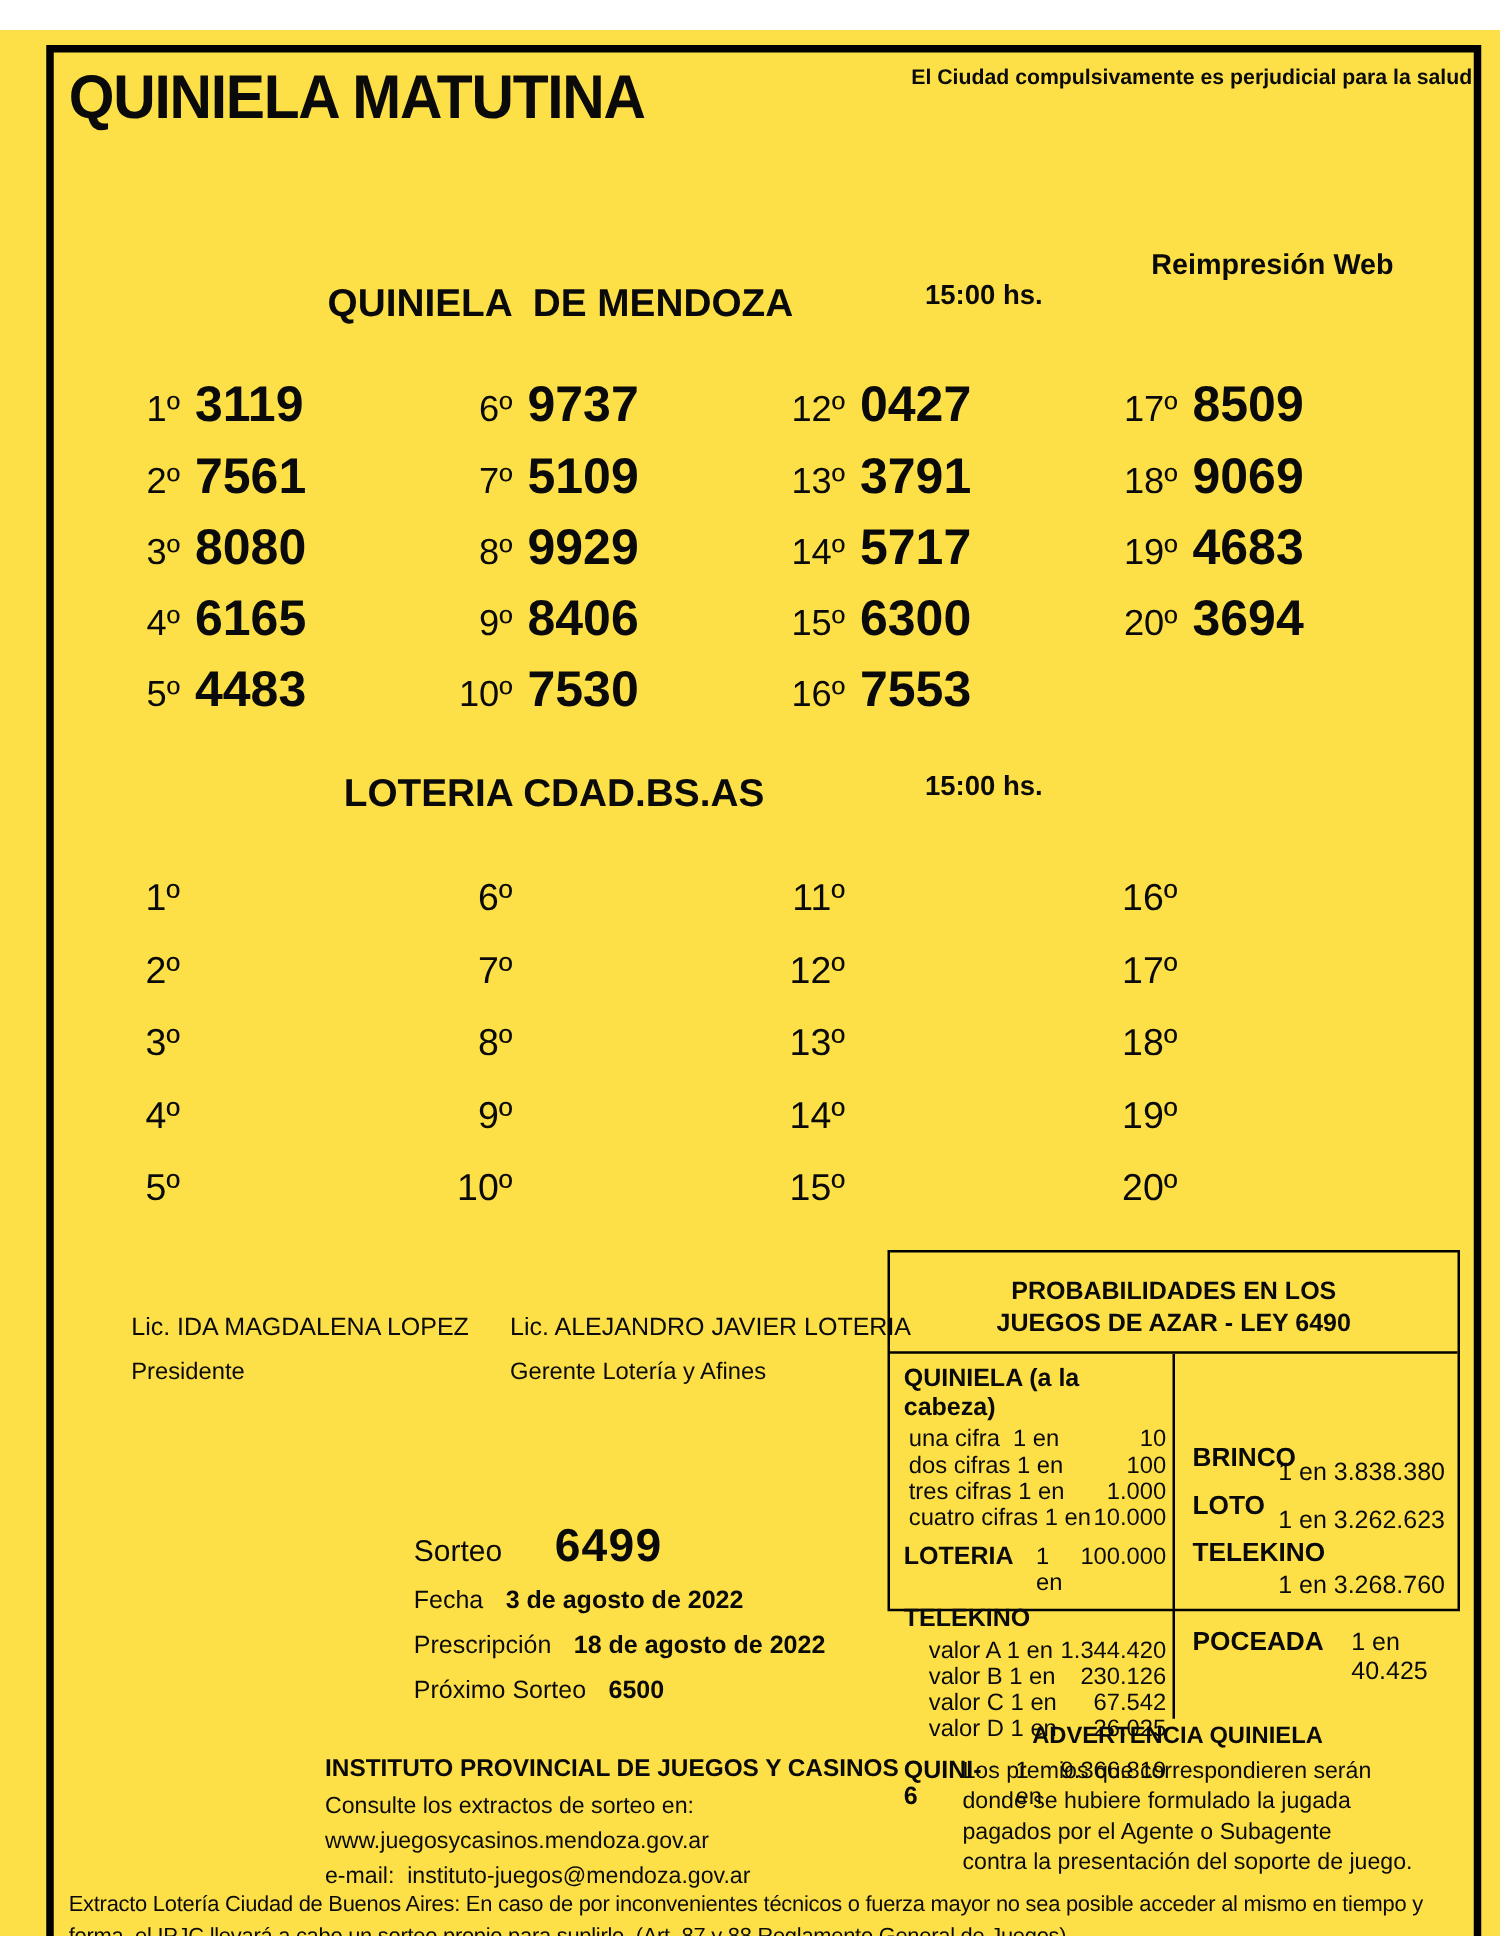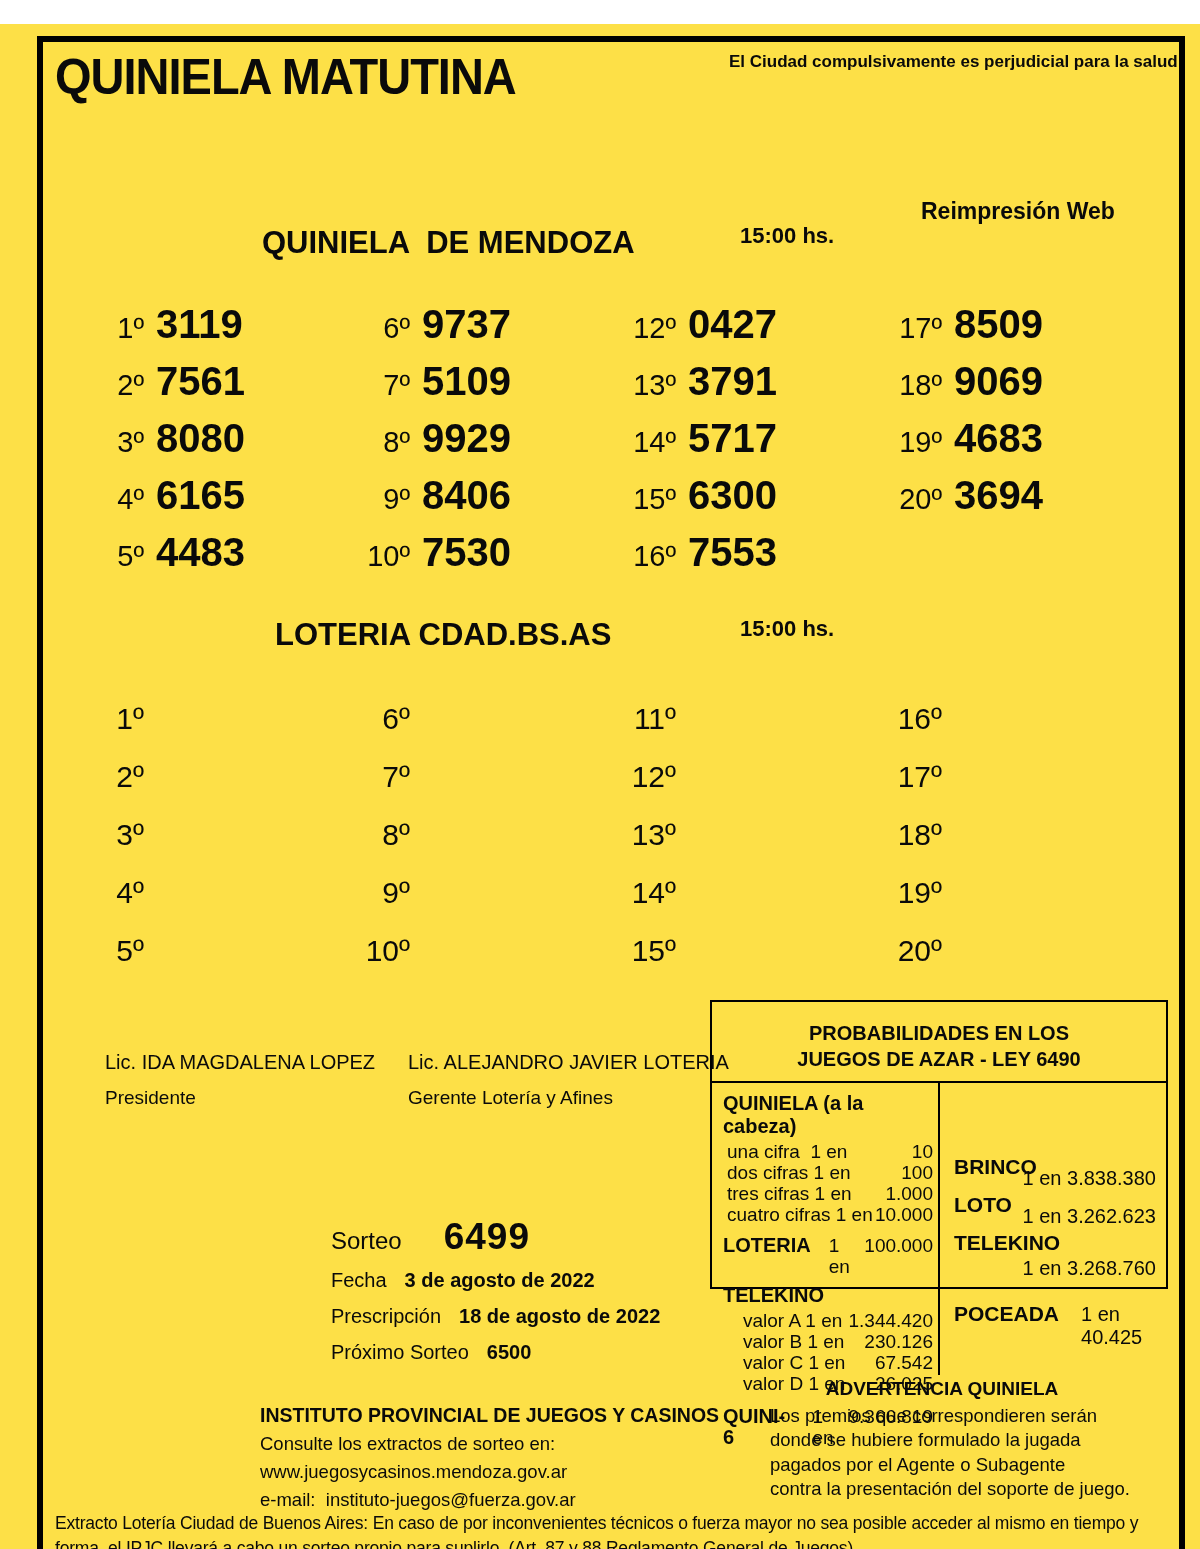--- a/index.html
+++ b/index.html
@@ -426,21 +426,21 @@
     <div class="draw-row">
       <span class="draw-row-label">Próximo Sorteo</span>
       <span class="draw-row-value">6500</span>
     </div>
   </div>
 
   <div class="institute-block">
     <div class="institute-name">INSTITUTO PROVINCIAL DE JUEGOS Y CASINOS</div>
     <div class="institute-line">Consulte los extractos de sorteo en:</div>
     <div class="institute-line">www.juegosycasinos.mendoza.gov.ar</div>
-    <div class="institute-line pre">e-mail:  instituto-juegos@fuerza.gov.ar</div>
+    <div class="institute-line pre">e-mail:  instituto-juegos@mendoza.gov.ar</div>
   </div>
 
   <div class="advertencia-block">
     <div class="advertencia-title">ADVERTENCIA QUINIELA</div>
     <div class="advertencia-line">Los premios que correspondieren serán</div>
     <div class="advertencia-line">donde se hubiere formulado la jugada</div>
     <div class="advertencia-line">pagados por el Agente o Subagente</div>
     <div class="advertencia-line">contra la presentación del soporte de juego.</div>
   </div>
 

